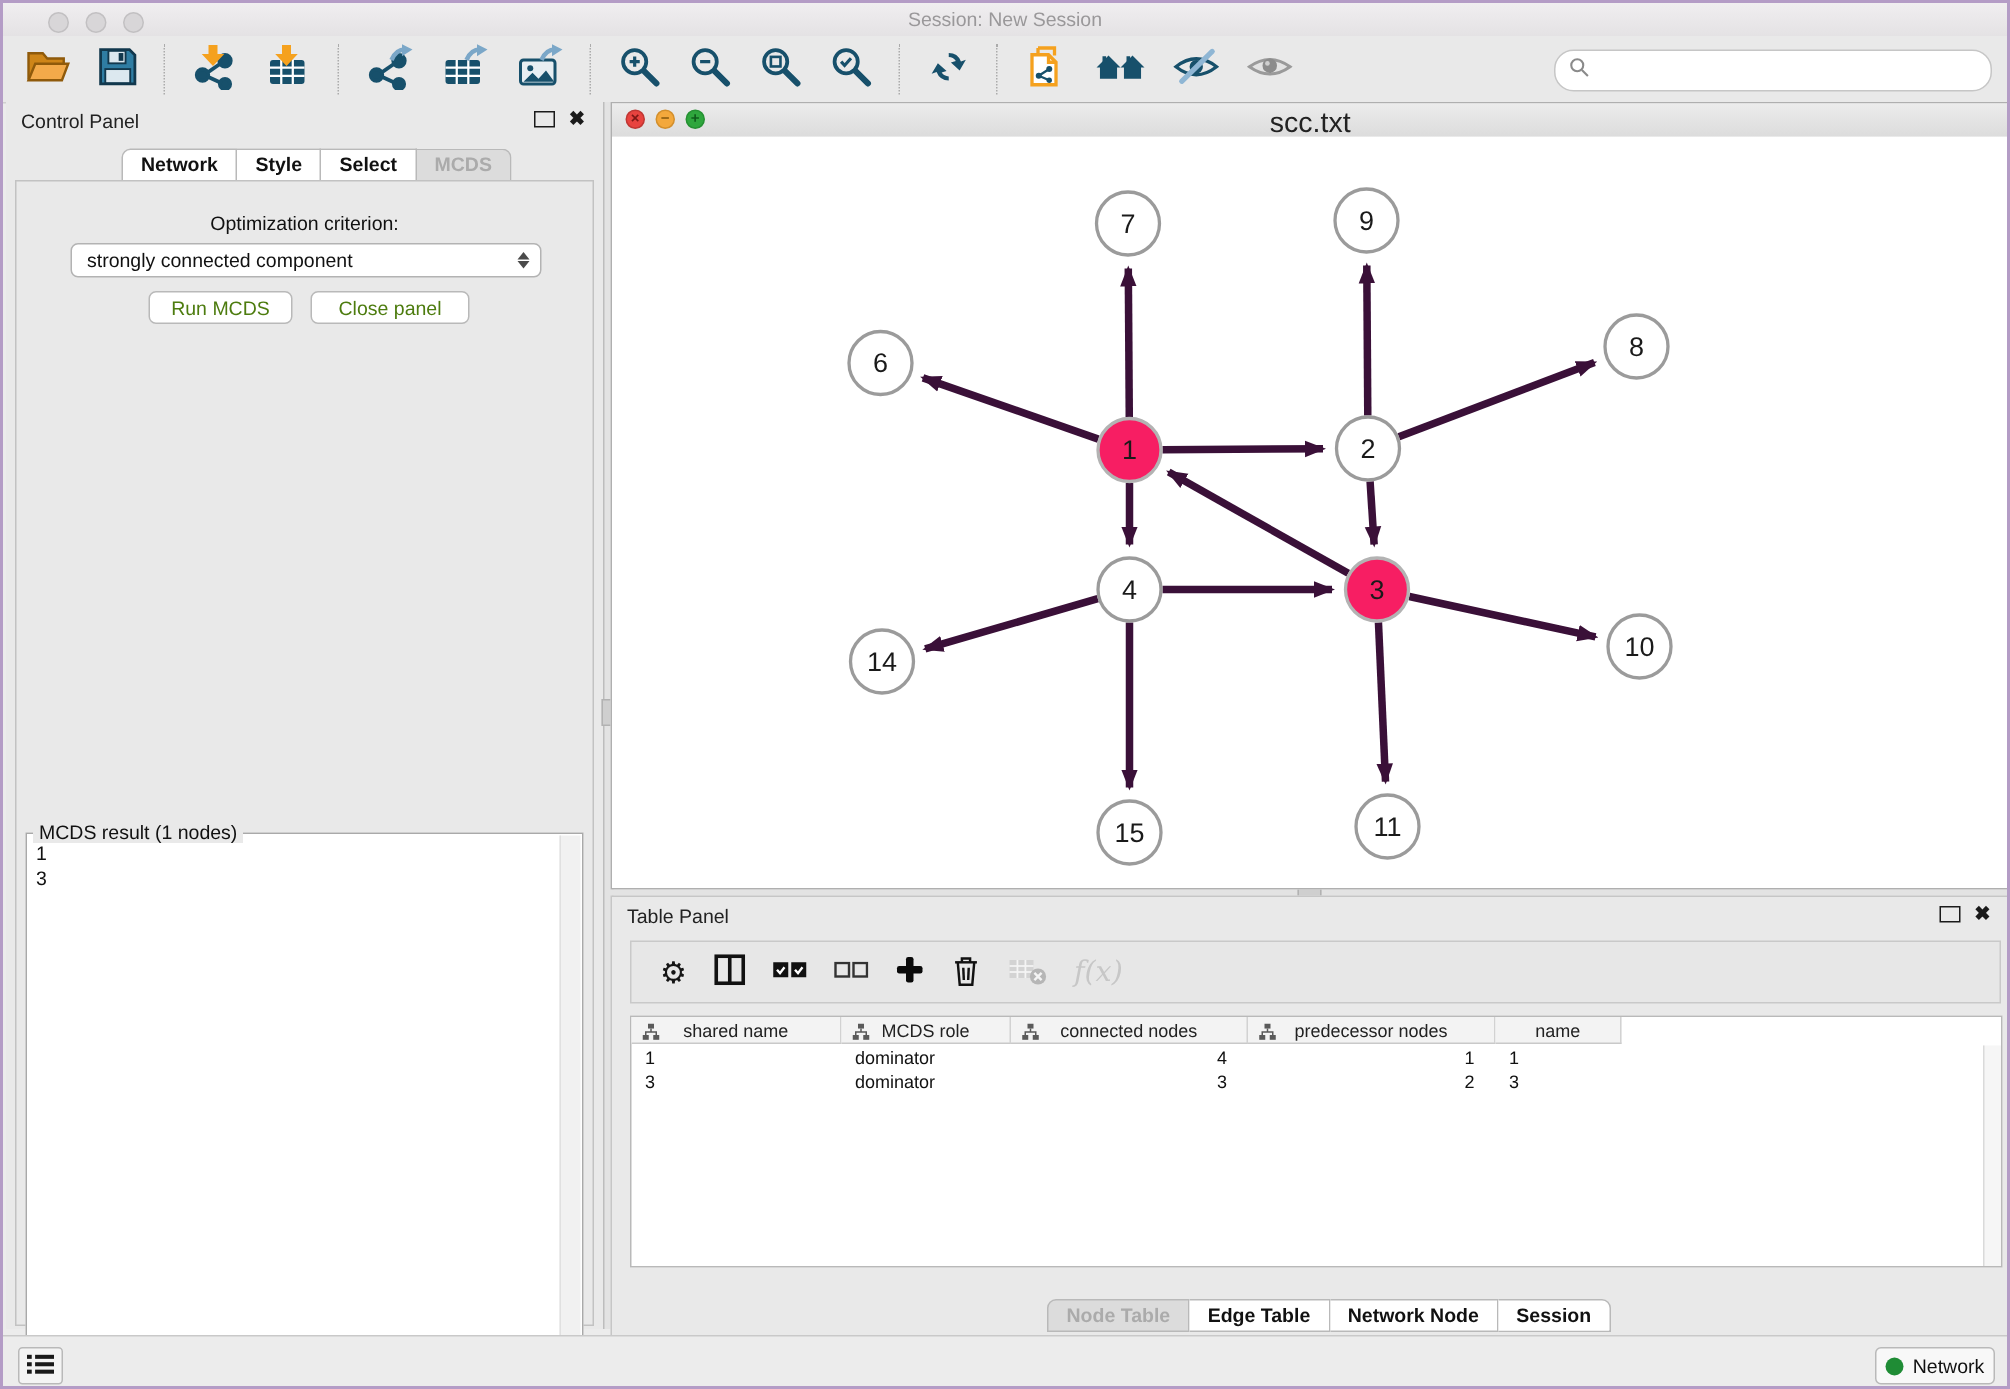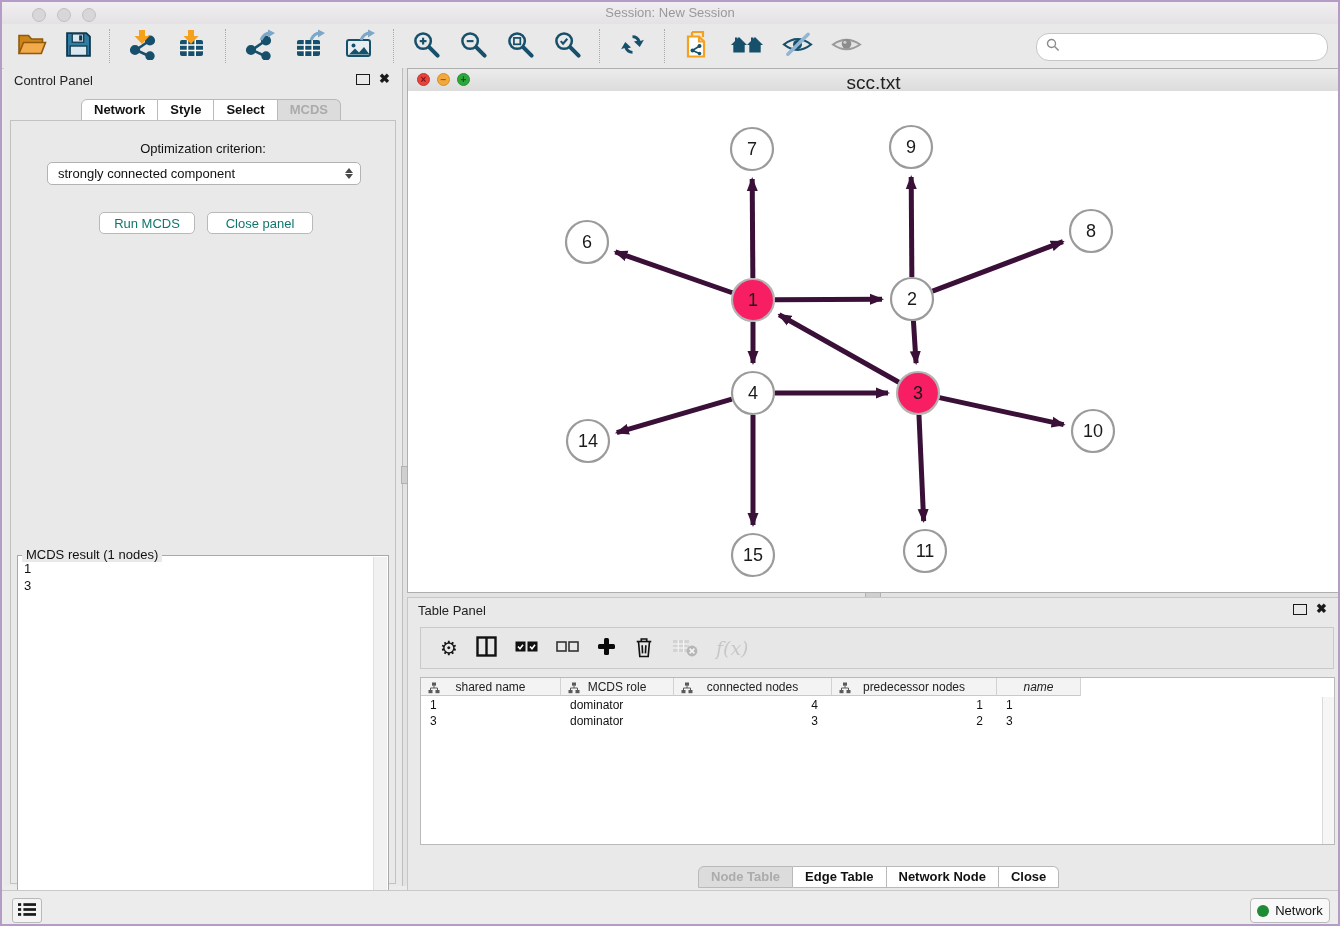--- a/index.html
+++ b/index.html
@@ -38,21 +38,21 @@
   #cp-tabs{left:77px;top:31px;}
   #cp-content{position:absolute;left:6px;top:52px;width:384px;height:762px;border:1px solid #C2C2C2;background:#E9E9E9;}
   #opt-label{position:absolute;left:0;width:100%;top:20px;text-align:center;font-size:13px;color:#111;}
   #opt-select{position:absolute;left:36px;top:41px;width:312px;height:21px;background:#FFF;border:1px solid #B3B3B3;
               border-radius:5px;display:flex;align-items:center;cursor:pointer;}
   #opt-select .val{flex:1;font-size:13px;color:#111;padding-left:10px;}
   #opt-select .arrows{margin-right:7px;display:flex;flex-direction:column;align-items:center;gap:1px;}
   .tri-up{width:0;height:0;border-left:4px solid transparent;border-right:4px solid transparent;border-bottom:5px solid #4A4A4A;}
   .tri-dn{width:0;height:0;border-left:4px solid transparent;border-right:4px solid transparent;border-top:5px solid #4A4A4A;}
   .cp-btn{position:absolute;top:73px;height:22px;background:#FFF;border:1px solid #B9B9B9;border-radius:5px;
-          font-size:13px;color:#0f766e;font-family:inherit;cursor:pointer;margin-top:18px;}
+          font-size:13px;color:#4d7c0f;font-family:inherit;cursor:pointer;}
   #run-btn{left:88px;width:96px;}
   #closepanel-btn{left:196px;width:106px;}
   #mcds-result{position:absolute;left:6px;top:434px;width:370px;height:378px;border:1px solid #A9A9A9;background:#FFF;}
   #mcds-legend{position:absolute;left:4px;top:-9px;background:#E9E9E9;padding:0 4px;font-size:13px;color:#111;}
   #result-lines{position:absolute;left:6px;top:4px;right:16px;bottom:2px;font-size:13px;line-height:17px;color:#111;overflow:hidden;}
   #result-scroll{position:absolute;right:1px;top:1px;width:13px;bottom:1px;background:#F1F1F1;border-left:1px solid #E0E0E0;}
 
   
   #v-splitter{left:400px;top:66px;width:5px;height:818px;background:#E3E3E3;border-left:1px solid #BDBDBD;border-right:1px solid #BDBDBD;}
   .split-handle{position:absolute;background:#CFCFCF;border:1px solid #B2B2B2;}
@@ -477,21 +477,21 @@
                 <rect x="0.5" y="8" width="4" height="3.2" fill="#5A5A5A"></rect>
                 <rect x="7.5" y="8" width="4" height="3.2" fill="#5A5A5A"></rect>
                 <path d="M6 3.7 V6 M2.5 8 V6 h7 v2" stroke="#5A5A5A" fill="none"></path>
               </svg></span><span>connected nodes</span></div>
           <div class="th" style="width: 165px;"><span class="tree"><svg width="12" height="12" viewBox="0 0 12 12">
                 <rect x="4" y="0.5" width="4" height="3.2" fill="#5A5A5A"></rect>
                 <rect x="0.5" y="8" width="4" height="3.2" fill="#5A5A5A"></rect>
                 <rect x="7.5" y="8" width="4" height="3.2" fill="#5A5A5A"></rect>
                 <path d="M6 3.7 V6 M2.5 8 V6 h7 v2" stroke="#5A5A5A" fill="none"></path>
               </svg></span><span>predecessor nodes</span></div>
-          <div class="th" style="width: 84px; font-style: italic;"><span>name</span></div>
+          <div class="th" style="width: 84px;"><span>name</span></div>
         </div>
       <div id="table-body">
           <div class="tr">
             <div class="td" style="width: 140px; text-align: left; padding: 0px 0px 0px 9px;">1</div>
             <div class="td" style="width: 113px; text-align: left; padding: 0px 0px 0px 9px;">dominator</div>
             <div class="td" style="width: 158px; text-align: right; padding: 0px 14px 0px 0px;">4</div>
             <div class="td" style="width: 165px; text-align: right; padding: 0px 14px 0px 0px;">1</div>
             <div class="td" style="width: 84px; text-align: left; padding: 0px 0px 0px 9px;">1</div>
           </div>
           <div class="tr">
@@ -501,21 +501,21 @@
             <div class="td" style="width: 165px; text-align: right; padding: 0px 14px 0px 0px;">2</div>
             <div class="td" style="width: 84px; text-align: left; padding: 0px 0px 0px 9px;">3</div>
           </div>
         </div>
       <div id="table-scrollbar"></div>
     </div>
     <div id="table-tabs" class="tab-row abs">
         <div class="tab selected">Node Table</div>
         <div class="tab">Edge Table</div>
         <div class="tab">Network Node</div>
-        <div class="tab">Close</div>
+        <div class="tab">Session</div>
       </div>
   </div>
 
   <div id="statusbar" class="abs">
     <button id="log-button">
       <span>
         <svg width="18" height="15" viewBox="0 0 20 16" fill="#1A1A1A">
             <rect x="0" y="1" width="3.5" height="3"></rect>
             <rect x="6" y="1" width="14" height="3"></rect>
             <rect x="0" y="6.5" width="3.5" height="3"></rect>

